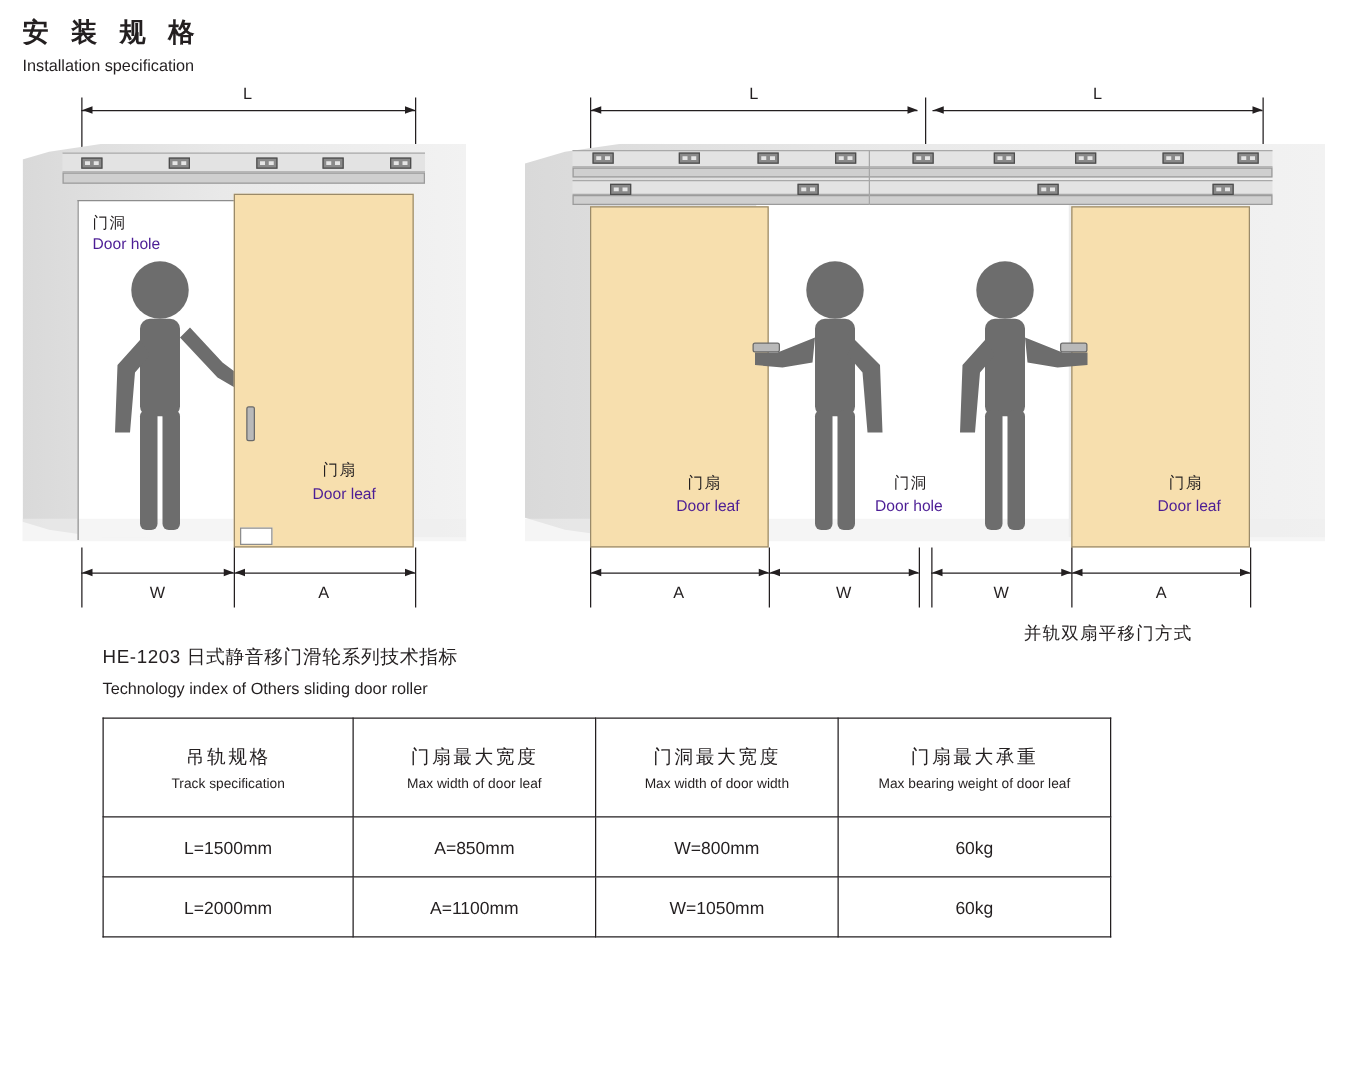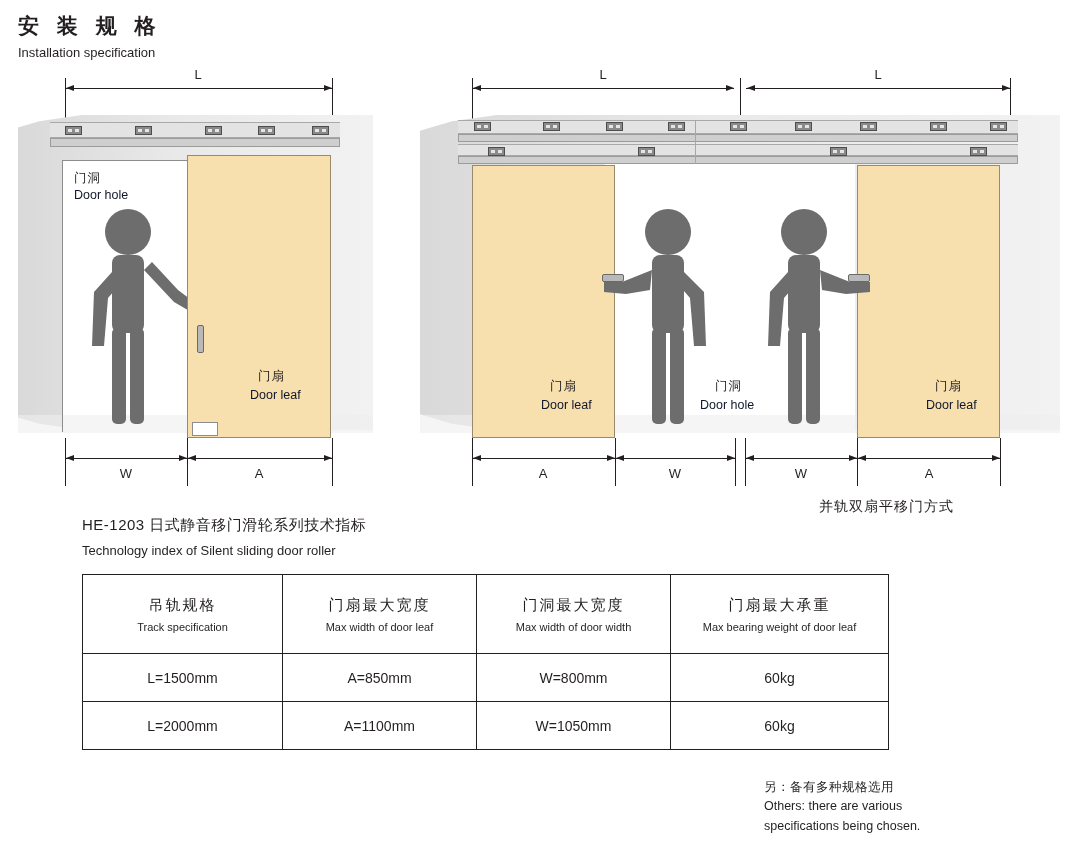--- a/index.html
+++ b/index.html
@@ -70,21 +70,21 @@
   .lbl-cn {
     position: absolute;
     font-size: 12.5px;
     color: #231f20;
     letter-spacing: 1px;
     white-space: nowrap;
   }
   .lbl-en {
     position: absolute;
     font-size: 12.5px;
-    color: #0f172a;
+    color: #4c1d95;
     white-space: nowrap;
   }
 
   .wall {
     position: absolute;
     background: linear-gradient(to right, #d9d9d9 0%, #e9e9e9 45%, #f2f2f2 100%);
   }
   .floor-shadow {
     position: absolute;
     background: #efefef;
@@ -363,21 +363,21 @@
 
     <div class="dim-label" style="left:118px; top:406px; width:30px;">A</div>
     <div class="dim-label" style="left:250px; top:406px; width:30px;">W</div>
     <div class="dim-label" style="left:376px; top:406px; width:30px;">W</div>
     <div class="dim-label" style="left:504px; top:406px; width:30px;">A</div>
   </div>
 
   <div class="sub-cn" style="right:16px; top:498px;">并轨双扇平移门方式</div>
 
   <div class="tech-cn">HE-1203  日式静音移门滑轮系列技术指标</div>
-  <div class="tech-en">Technology index of Silent sliding door roller</div>
+  <div class="tech-en">Technology index of Others sliding door roller</div>
 
   <table class="spec">
     <colgroup>
       <col style="width:200px">
       <col style="width:194px">
       <col style="width:194px">
       <col style="width:218px">
     </colgroup>
     <thead>
       <tr>
@@ -408,19 +408,14 @@
       </tr>
       <tr>
         <td>L=2000mm</td>
         <td>A=1100mm</td>
         <td>W=1050mm</td>
         <td>60kg</td>
       </tr>
     </tbody>
   </table>
 
-  <div class="note">
-    <div class="n-cn">另：备有多种规格选用</div>
-    <div>Others: there are various</div>
-    <div>specifications being chosen.</div>
-  </div>
 
 </div>
 
 </body></html>

